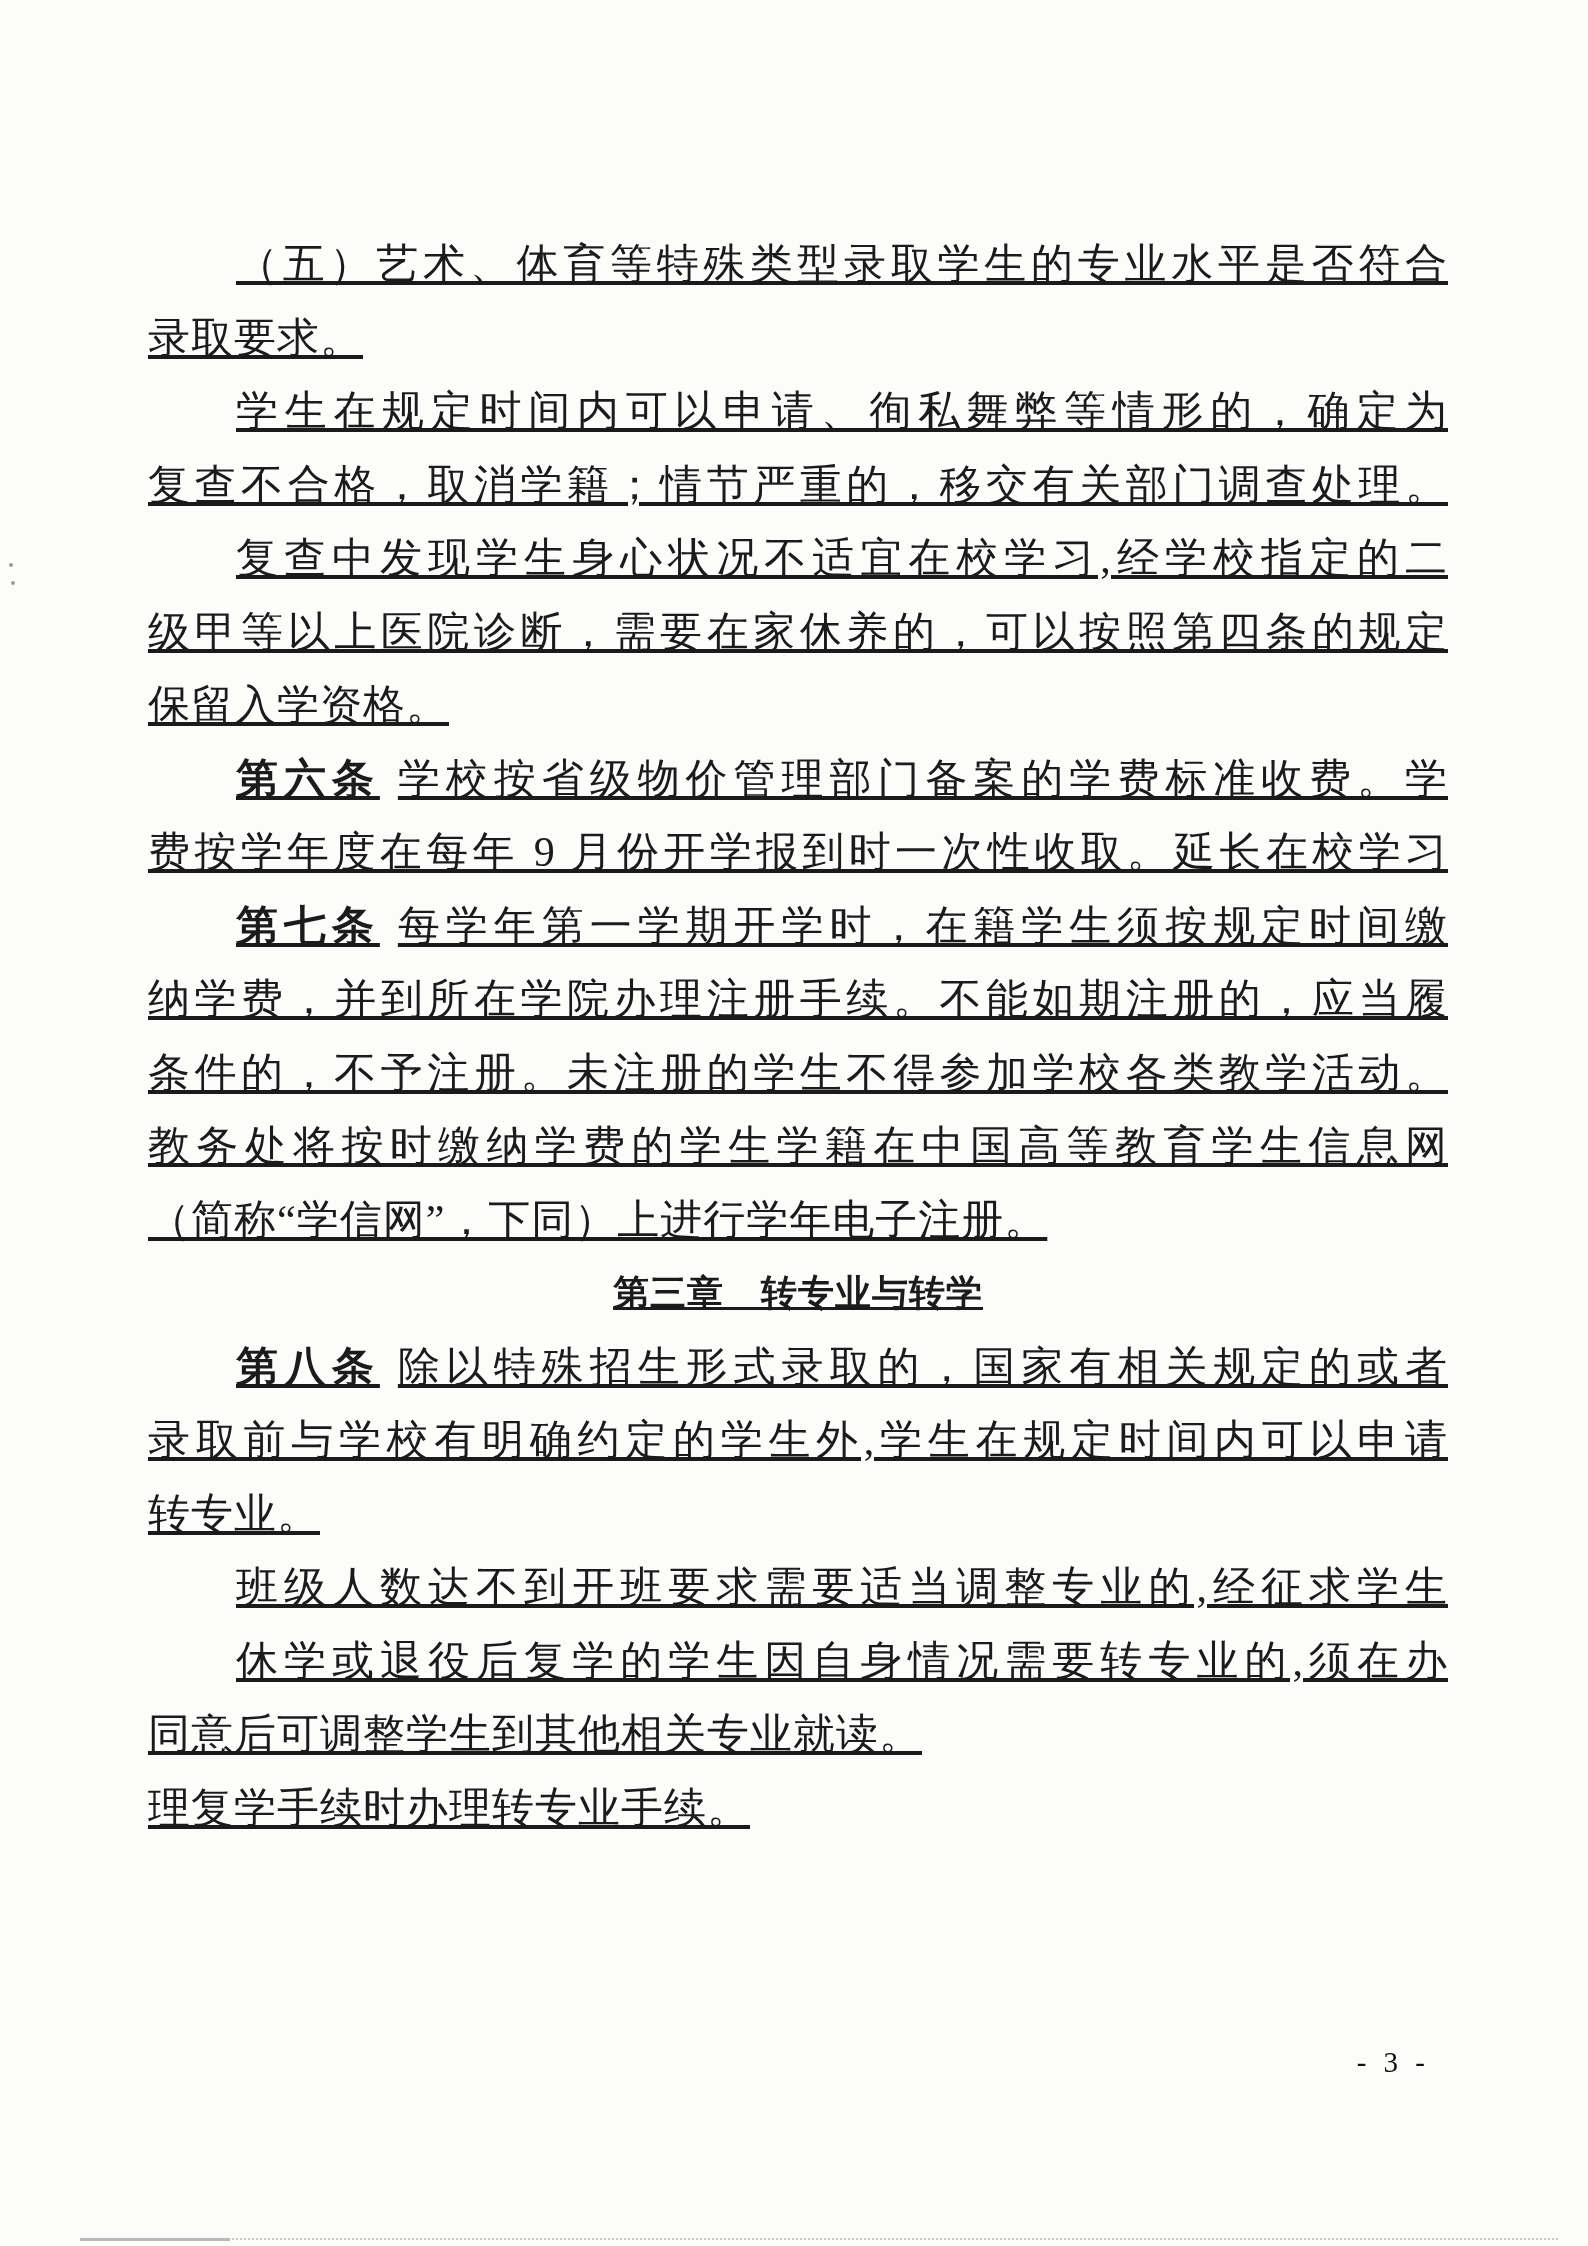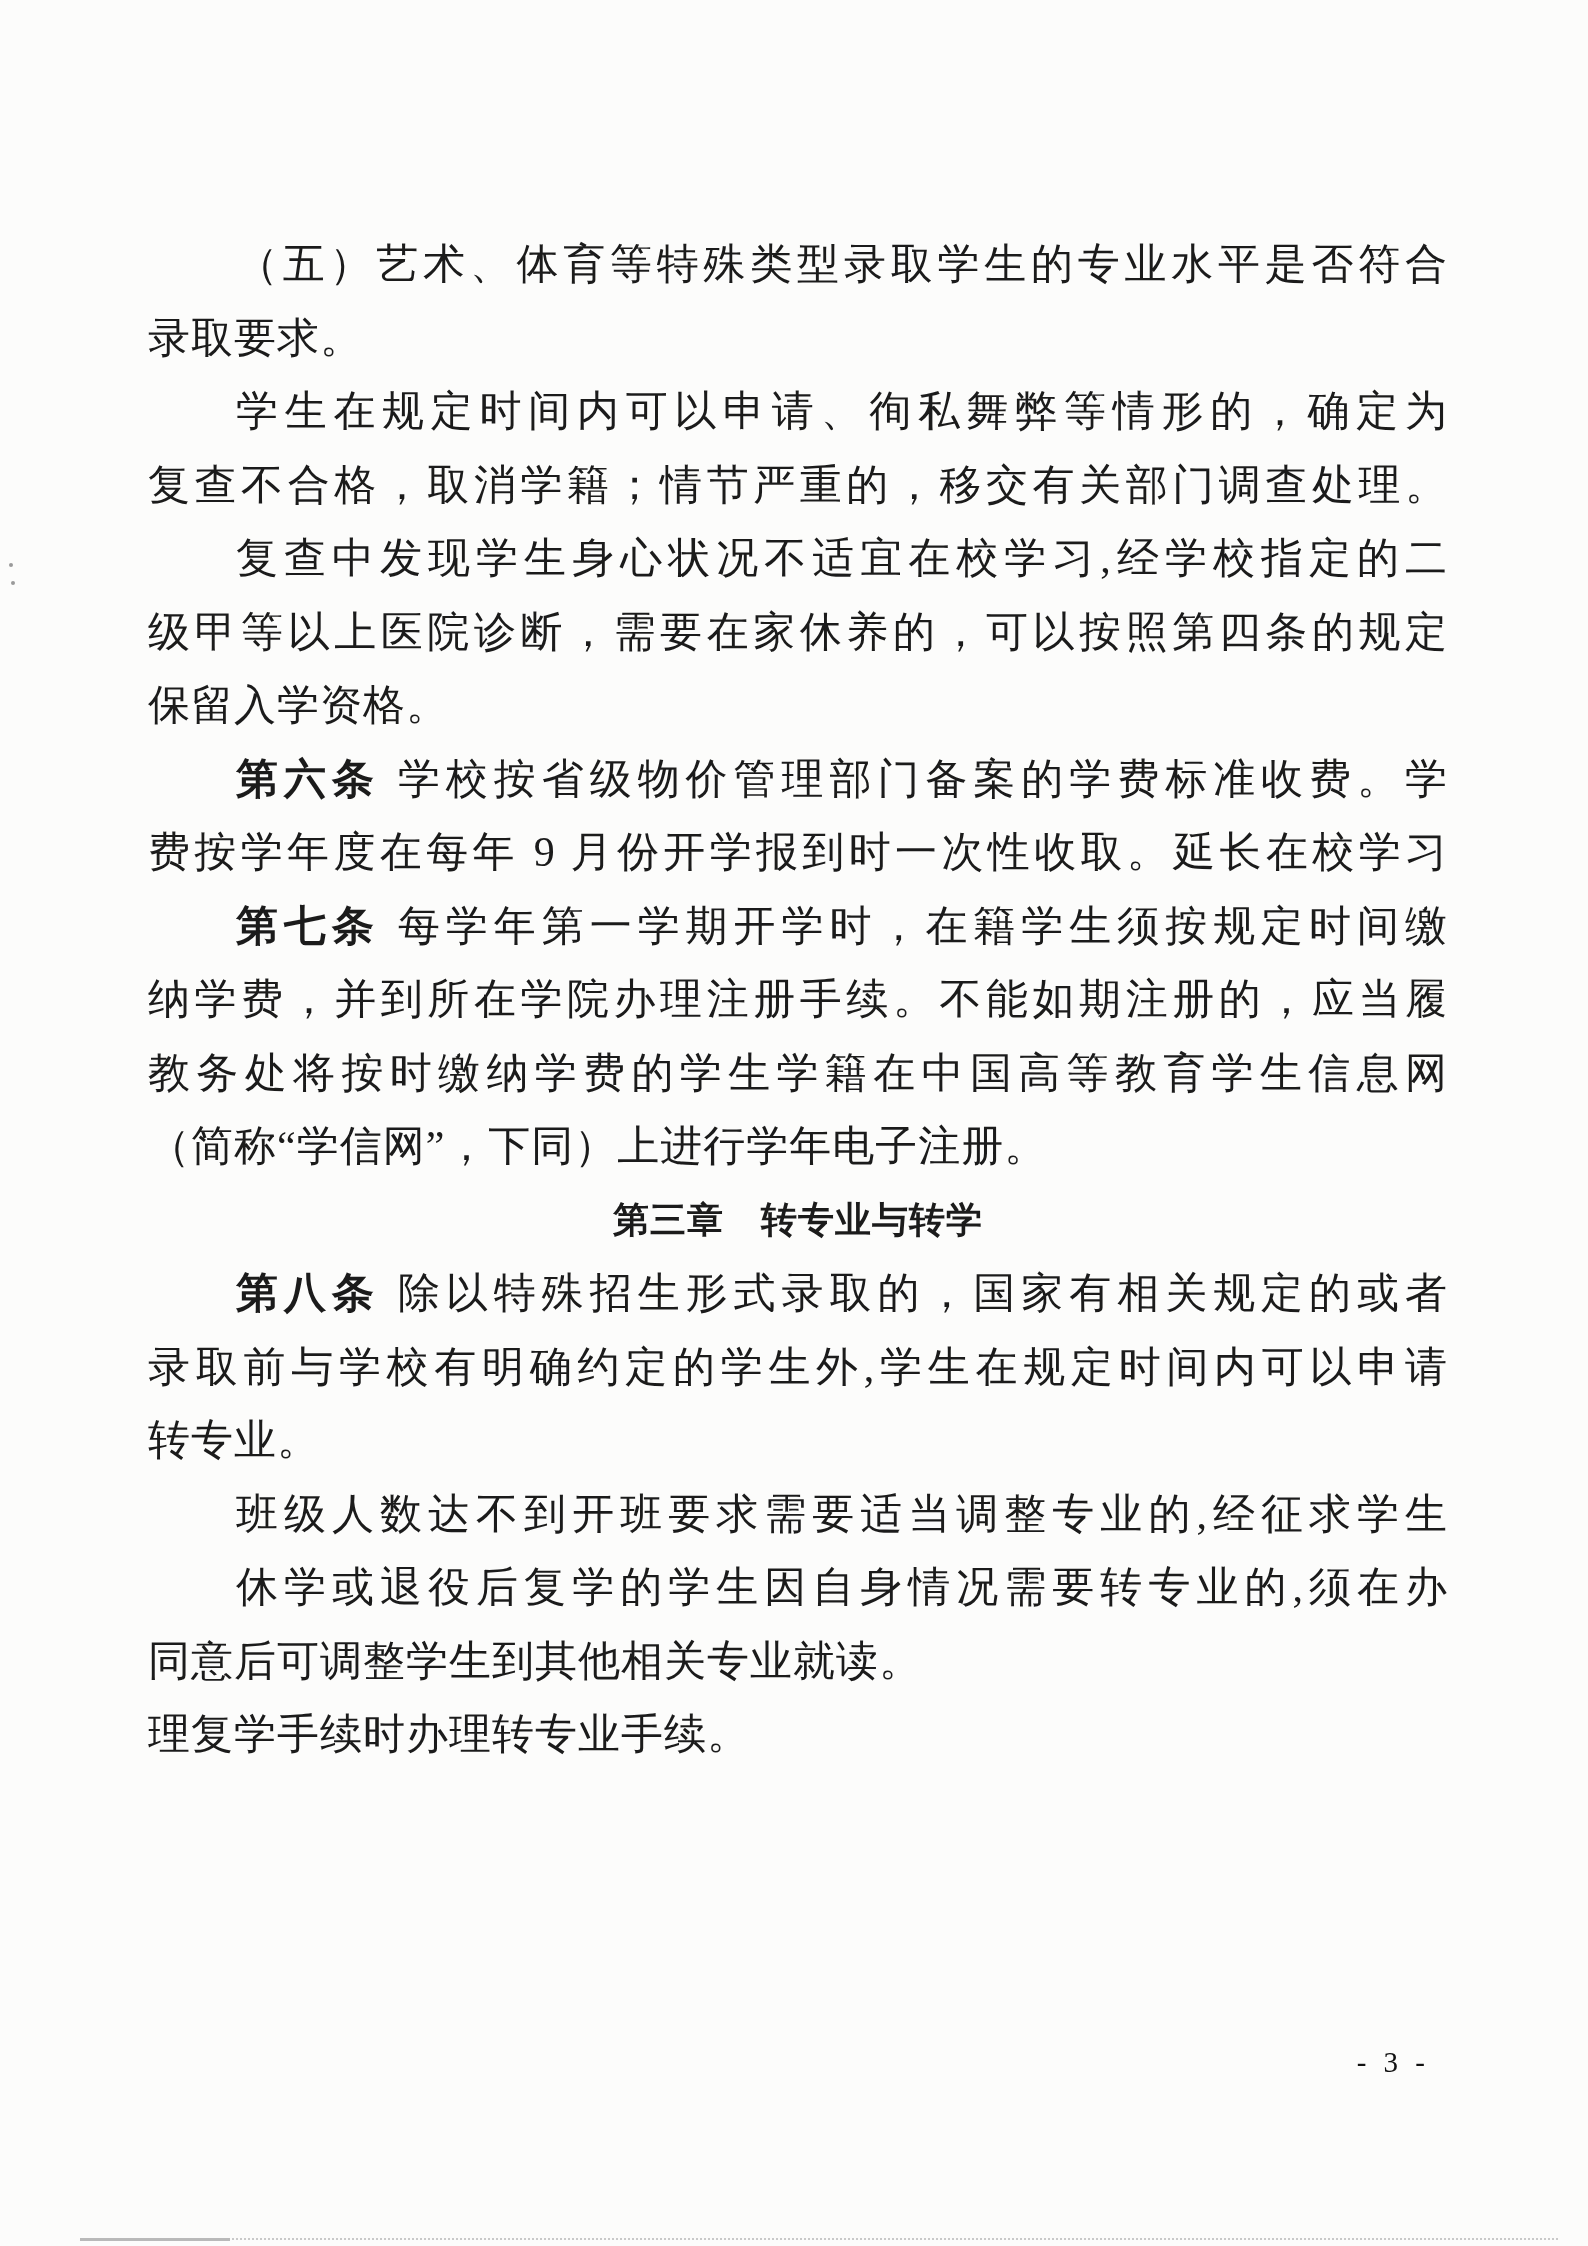--- a/index.html
+++ b/index.html
@@ -24,20 +24,21 @@
   }
   .line {
     width: 1300px;
     height: 73.5px;
     line-height: 73.5px;
     font-size: 42px;
     letter-spacing: 1px;
     text-align: left;
     white-space: normal;
     overflow: visible;
+    text-decoration: underline;
   }
   .line.full {
     text-align: justify;
     text-align-last: justify;
   }
   .line.indent {
     text-indent: 88px;
   }
   .term {
     font-weight: bold;
@@ -103,20 +104,21 @@
 
     <div class="line indent full">
       <span class="term">第六条</span><span>学校按省级物价管理部门备案的学费标准收费。学</span>
     </div>
     <div class="line full">费按学年度在每年 9 月份开学报到时一次性收取。延长在校学习</div>
 
     <div class="line indent full">
       <span class="term">第七条</span><span>每学年第一学期开学时，在籍学生须按规定时间缴</span>
     </div>
     <div class="line full">纳学费，并到所在学院办理注册手续。不能如期注册的，应当履</div>
+    <div class="line full">条件的，不予注册。未注册的学生不得参加学校各类教学活动。</div>
     <div class="line full">教务处将按时缴纳学费的学生学籍在中国高等教育学生信息网</div>
     <div class="line">（简称“学信网”，下同）上进行学年电子注册。</div>
 
     <div class="line heading">第三章　转专业与转学</div>
 
     <div class="line indent full">
       <span class="term">第八条</span><span>除以特殊招生形式录取的，国家有相关规定的或者</span>
     </div>
     <div class="line full">录取前与学校有明确约定的学生外,学生在规定时间内可以申请</div>
     <div class="line">转专业。</div>

